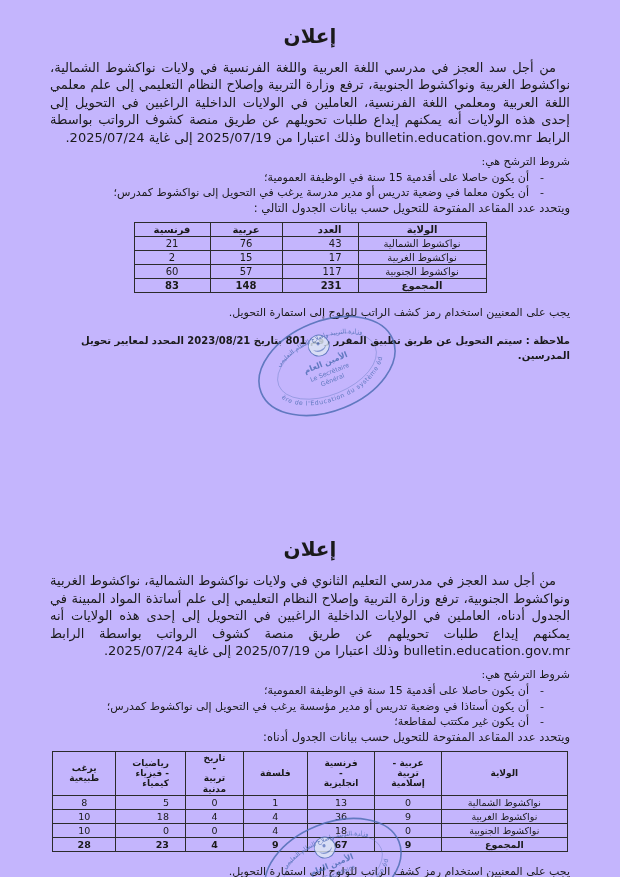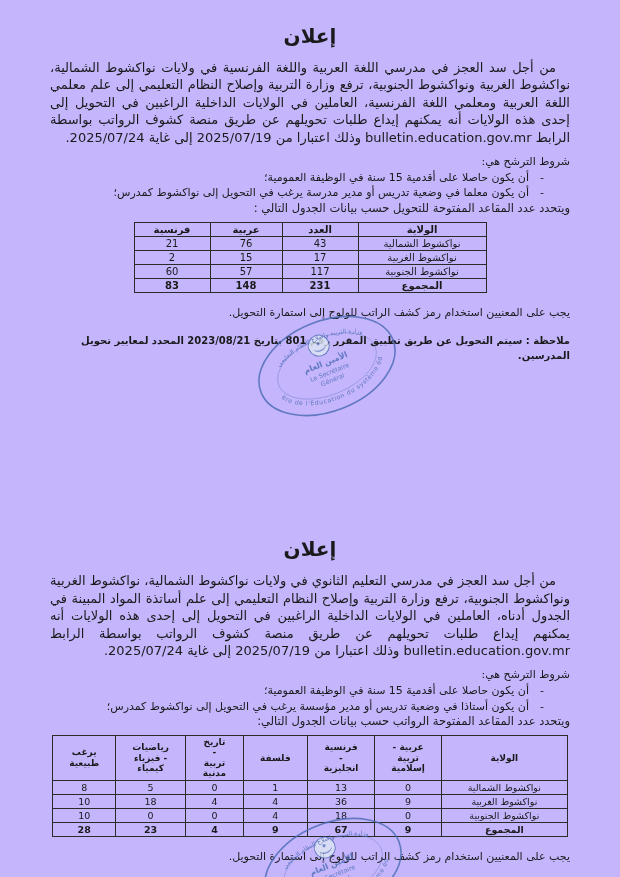--- a/index.html
+++ b/index.html
@@ -24,31 +24,31 @@
   ul.conds li::before { content:"-"; display:inline-block; width:15px; }
   .table-intro { font-size:11.5px; }
   table {
     margin:7px auto 0; border-collapse:collapse; font-size:10px;
     text-align:center; direction:rtl;
   }
   th, td { border:1px solid #2b2b2b; padding:1px 16px; font-weight:normal; }
   th { font-weight:bold; line-height:1.15; }
   tr.total td { font-weight:bold; }
   table.t1 th:nth-child(1), table.t1 td:nth-child(1){ width:128px; }
-  table.t1 th:nth-child(2), table.t1 td:nth-child(2){ width:76px; }
+  table.t1 th:nth-child(2), table.t1 td:nth-child(2){ width:76px;text-align:right; }
   table.t1 th:nth-child(3), table.t1 td:nth-child(3){ width:72px; }
   table.t1 th:nth-child(4), table.t1 td:nth-child(4){ width:76px; }
   table.t2 { font-size:9.5px; }
   table.t2 th { font-size:9px; }
   table.t2 th:nth-child(1), table.t2 td:nth-child(1){ width:126px; }
   table.t2 th:nth-child(2), table.t2 td:nth-child(2){ width:66px; }
   table.t2 th:nth-child(3), table.t2 td:nth-child(3){ width:58px; }
   table.t2 th:nth-child(4), table.t2 td:nth-child(4){ width:40px; }
   table.t2 th:nth-child(5), table.t2 td:nth-child(5){ width:58px; }
-  table.t2 th:nth-child(6), table.t2 td:nth-child(6){ width:68px; }
+  table.t2 th:nth-child(6), table.t2 td:nth-child(6){ width:68px;text-align:right; }
   table.t2 th:nth-child(7), table.t2 td:nth-child(7){ width:50px; }
   .access { margin-top:13px; font-size:11px; }
   .note { margin-top:14px; font-size:10px; font-weight:bold; line-height:1.5; }
   .section-2 { padding-top:150px; }
   .stamp {
     position:absolute; width:150px; height:96px; opacity:.82;
     transform:rotate(-22deg); pointer-events:none;
   }
   .stamp-1 { left:252px; top:318px; }
   .stamp-2 { left:258px; top:820px; }
@@ -134,22 +134,23 @@
     <text class="ctr-fr" x="75" y="65" text-anchor="middle">Général</text>
   </svg>
 
   <section class="section-2">
     <h1 class="ann-title">إعلان</h1>
     <p class="body-par">من أجل سد العجز في مدرسي التعليم الثانوي في ولايات نواكشوط الشمالية، نواكشوط الغربية ونواكشوط الجنوبية، ترفع وزارة التربية وإصلاح النظام التعليمي إلى علم أساتذة المواد المبينة في الجدول أدناه، العاملين في الولايات الداخلية الراغبين في التحويل إلى إحدى هذه الولايات أنه يمكنهم إيداع طلبات تحويلهم عن طريق منصة كشوف الرواتب بواسطة الرابط bulletin.education.gov.mr وذلك اعتبارا من 2025/07/19 إلى غاية 2025/07/24.</p>
     <p class="cond-intro">شروط الترشح هي:</p>
     <ul class="conds">
         <li>أن يكون حاصلا على أقدمية 15 سنة في الوظيفة العمومية؛</li>
         <li>أن يكون أستاذا في وضعية تدريس أو مدير مؤسسة يرغب في التحويل إلى نواكشوط كمدرس؛</li>
+        <li>أن يكون غير مكتتب لمقاطعة؛</li>
       </ul>
-    <p class="table-intro">ويتحدد عدد المقاعد المفتوحة الرواتب حسب بيانات الجدول التالي:</p>
+    <p class="table-intro">ويتحدد عدد المقاعد المفتوحة للتحويل حسب بيانات الجدول أدناه:</p>
     <table class="t2">
         <thead>
           <tr>
             <th>الولاية</th>
             <th>عربية - تربية إسلامية</th>
             <th>فرنسية - انجليزية</th>
             <th>فلسفة</th>
             <th>تاريخ - تربية مدنية</th>
             <th>رياضيات - فيزياء كيمياء</th>
             <th>يرغب طبيعية</th>

